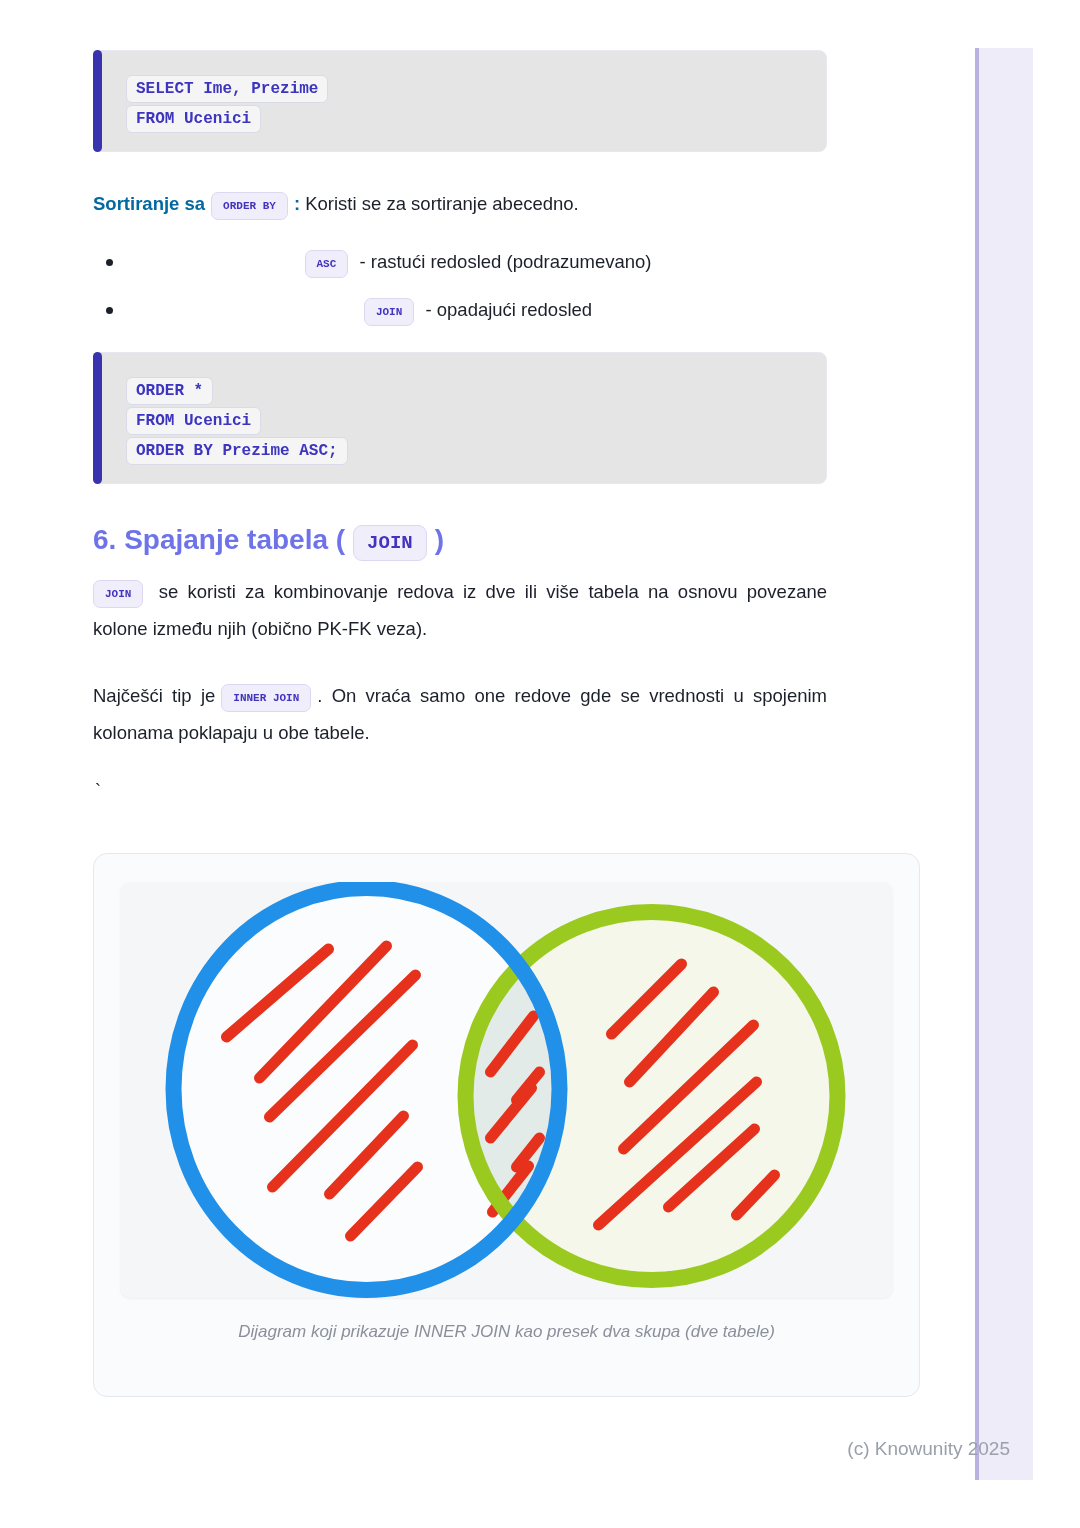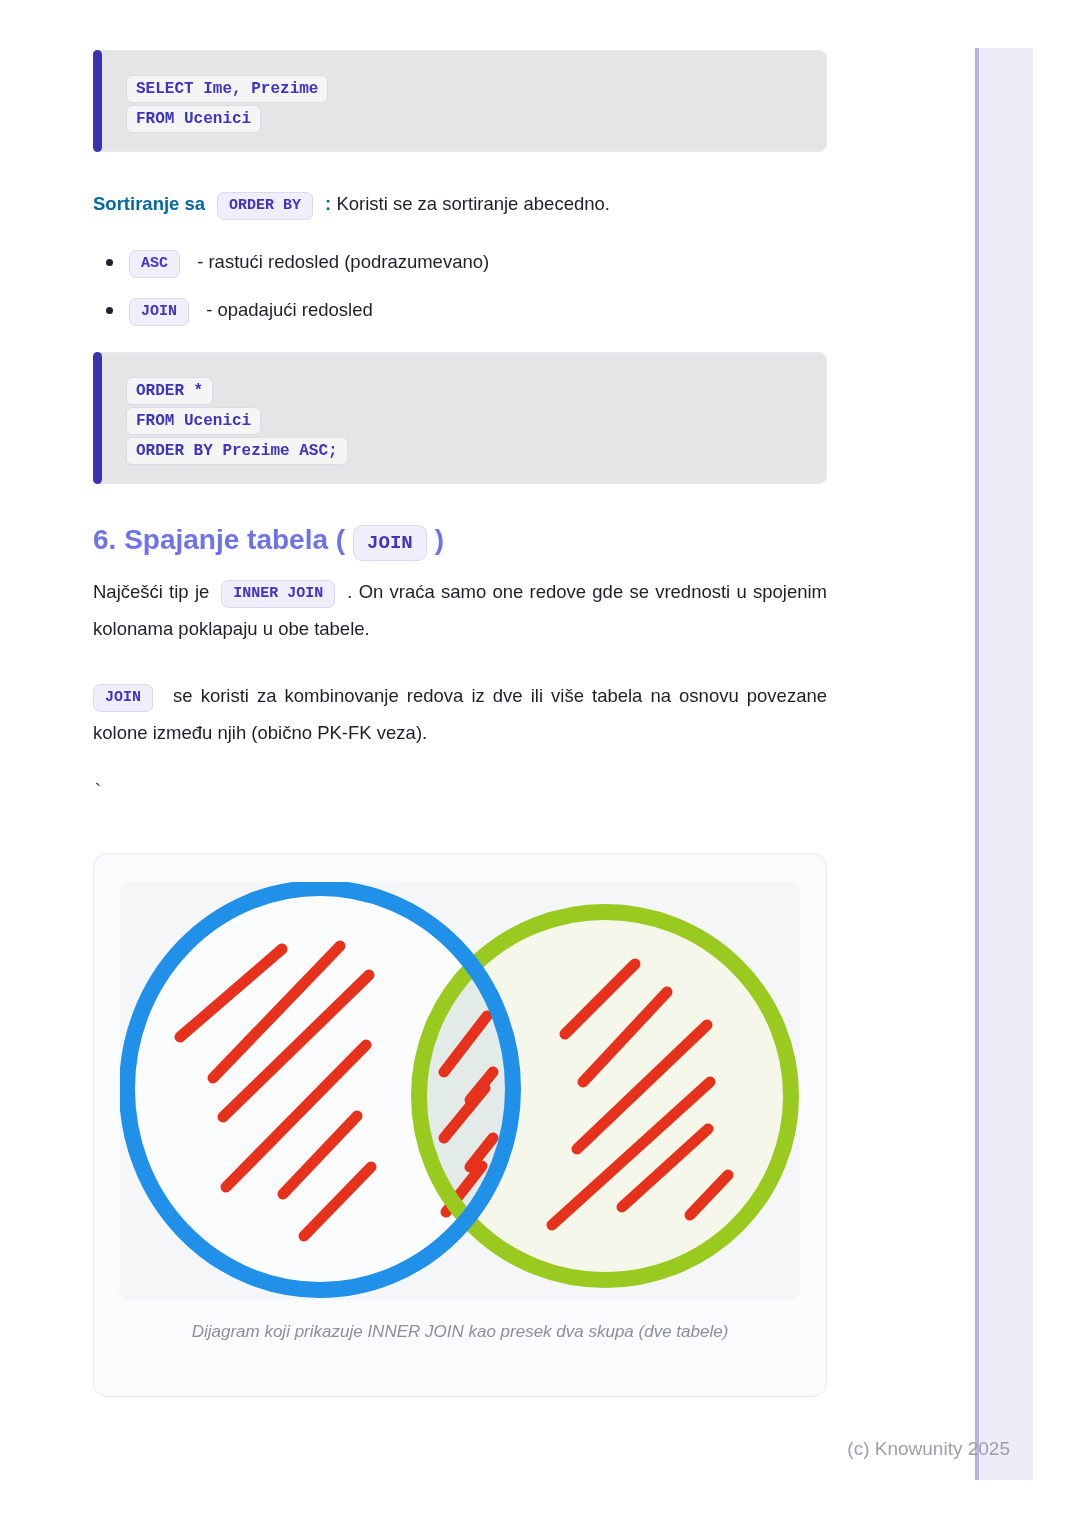--- a/index.html
+++ b/index.html
@@ -45,57 +45,57 @@
 
   
   .ic{
     display:inline-block;
     background:#f0eefb;
     border:1px solid #ddd8f0;
     border-radius:7px;
     padding:2px 11px;
     font-family:"Liberation Mono", monospace;
     font-weight:700;
-    font-size:15px;
+    font-size:11px;
     line-height:22px;
     color:#4334bf;
-    margin:0 12px;
+    margin:0 6px;
     vertical-align:1px;
     white-space:pre;
   }
   .ic-lg{
     font-size:19px;line-height:26px;padding:4px 13px;border-radius:9px;margin:0 8px;
   }
 
   
   .body-line{font-size:18.5px;line-height:30px;margin:0 0 27px 0;}
   .body-line strong{font-weight:700;color:#0369a1;}
   .bullets{list-style:none;margin:0 0 26px 0;padding:0;}
-  .bullets li{position:relative;padding-left:36px;margin-bottom:17px;font-size:18.5px;line-height:30px;}
+  .bullets li{position:relative;padding-left:36px;margin-bottom:17px;font-size:18.5px;line-height:30px;text-align:center;}
   .bullets li::before{
     content:"";position:absolute;left:13px;top:12px;width:7px;height:7px;border-radius:50%;background:#1c202a;
   }
   .primer{margin-bottom:31px;}
   .heading{
     font-size:28px;font-weight:700;color:#6e73e9;
     margin:36px 0 12px 0;line-height:38px;
   }
   .para{font-size:18.5px;line-height:37px;margin:0 0 30px 0;}
   .just{text-align:justify;}
   .stray{font-size:18px;margin:12px 0 52px 2px;line-height:20px;}
 
   
   .card{
     margin:0;
     background:#fafbfd;
     border:1px solid #e5e7f2;
     border-radius:14px;
     padding:28px 26px 54px 26px;
     box-sizing:border-box;
-    width:734px;
+    width:827px;
   }
   .panel{
     background:#f5f6f8;
     border-radius:10px;
     height:416px;
     overflow:hidden;
     box-shadow:0 1px 2px rgba(16,24,40,0.05);
   }
   .panel svg{display:block;width:100%;height:100%;}
   figcaption{
@@ -144,25 +144,25 @@
           <span class="code-line">FROM Ucenici</span>
           <span class="code-line">ORDER BY Prezime ASC;</span>
         </div>
     </div>
 
     <h2 class="heading">
       <span>6. Spajanje tabela (</span><span class="ic ic-lg">JOIN</span><span>)</span>
     </h2>
 
     <p class="para just">
+      <span class="ic" style="margin-left:0;">JOIN</span><span> se koristi za kombinovanje redova iz dve ili više tabela na osnovu povezane kolone između njih (obično PK-FK veza).</span>
+    </p>
+
+    <p class="para just">
       <span>Najčešći tip je</span><span class="ic">INNER JOIN</span><span>. On vraća samo one redove gde se vrednosti u spojenim kolonama poklapaju u obe tabele.</span>
-    </p>
-
-    <p class="para just">
-      <span class="ic" style="margin-left:0;">JOIN</span><span> se koristi za kombinovanje redova iz dve ili više tabela na osnovu povezane kolone između njih (obično PK-FK veza).</span>
     </p>
 
     <p class="stray">`</p>
 
     <figure class="card">
       <div class="panel">
         <svg xmlns="http://www.w3.org/2000/svg" viewBox="0 0 680 416">
             <defs>
               <clipPath id="clipL">
                 <ellipse cx="200" cy="207" rx="193" ry="201"></ellipse>

